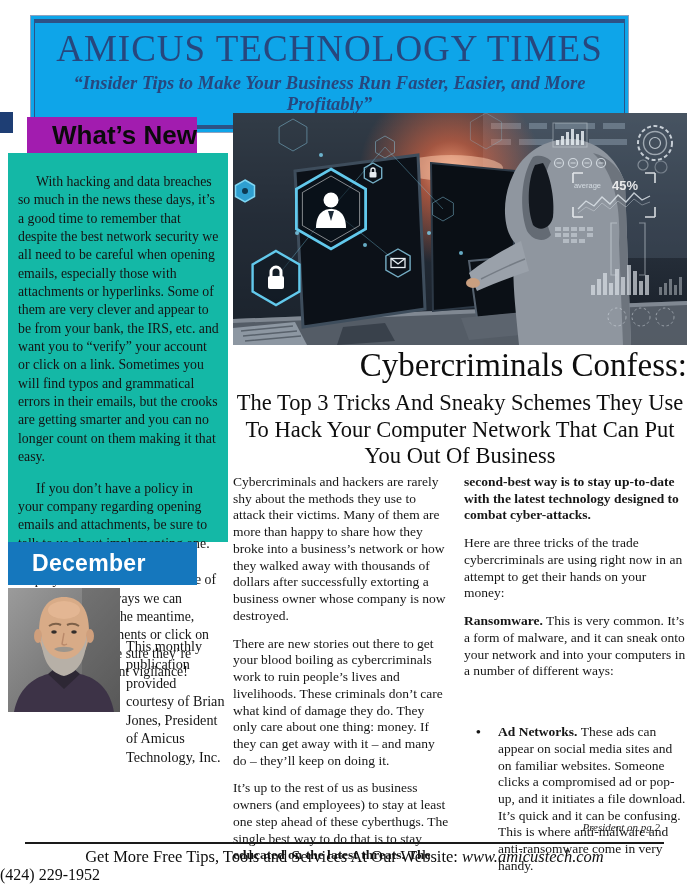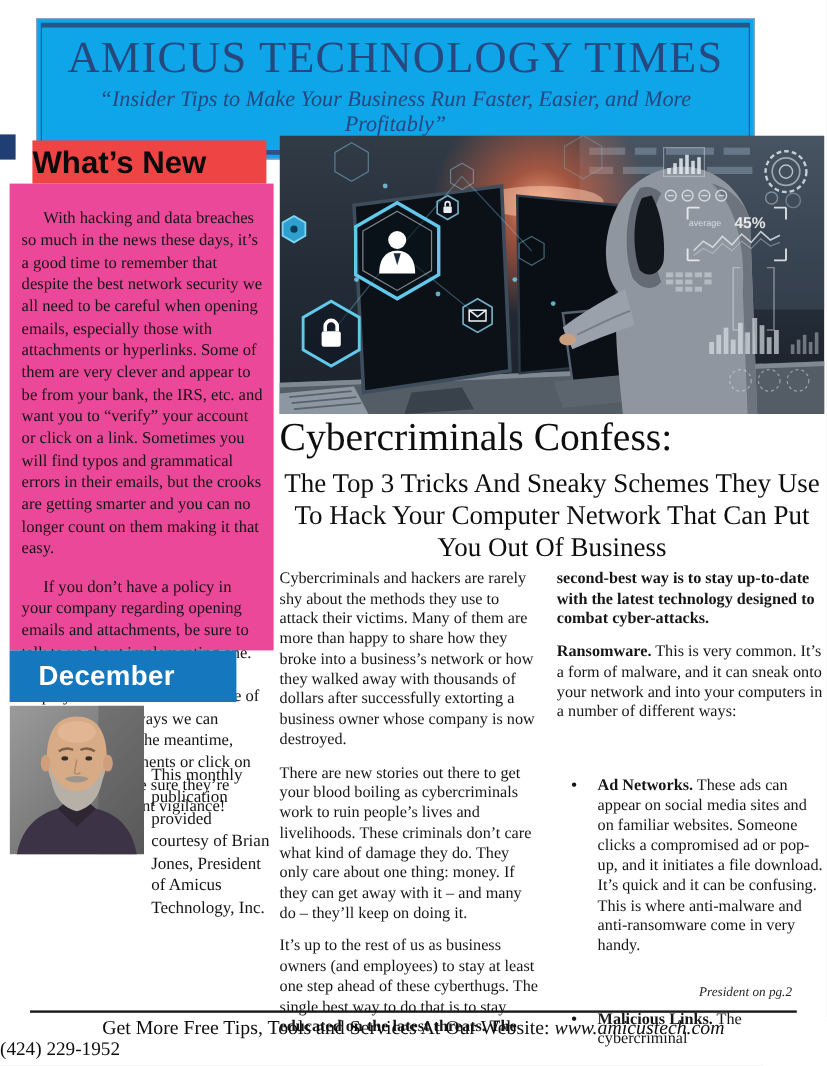--- a/index.html
+++ b/index.html
@@ -16,36 +16,36 @@
   }
   .masthead-inner {
     border: 4px solid #2d5286; border-left-width: 1px; border-right-width: 1px;
     text-align: center; padding: 6px 4px 10px 4px;
   }
   .masthead-title {
     font-size: 37px; line-height: 1.1; color: #27477e; letter-spacing: 1px;
     font-family: "Liberation Serif", serif;
   }
   .masthead-tagline {
-    font-size: 18.5px; font-style: italic; font-weight: normal; color: #27477e; margin-top: 3px;
+    font-size: 18.5px; font-style: italic; font-weight: bold; color: #27477e; margin-top: 3px;
   }
 
   
   .corner-tab { position: absolute; left: 0; top: 112px; width: 13px; height: 21px; background: #1e3e74; }
   .whats-new-bar {
-    position: absolute; left: 27px; top: 117px; width: 195px; height: 36px;
-    background: #ef4444; text-align: left;
+    position: absolute; left: 27px; top: 117px; width: 170px; height: 36px;
+    background: #a21caf; text-align: right;
   }
   .whats-new-bar span {
     font-family: "Liberation Sans", sans-serif; font-weight: bold;
     font-size: 26px; line-height: 36px; color: #0a0a0a;
   }
   .sidebar-panel {
     position: absolute; left: 8px; top: 153px; width: 220px; height: 389px;
-    background: #ec4899; padding: 20px 8px 0 10px;
+    background: #14b8a6; padding: 20px 8px 0 10px;
   }
   .sidebar-panel p {
     font-size: 13.8px; line-height: 1.33; text-indent: 18px; margin-bottom: 13px; color: #141414;
   }
   .date-banner {
     position: absolute; left: 8px; top: 542px; width: 189px; height: 43px;
     background: #1577bd; color: #ffffff; padding-left: 24px;
     font-family: "Liberation Sans", sans-serif; font-weight: bold;
     font-size: 23px; line-height: 43px; letter-spacing: 0.3px;
   }
@@ -56,21 +56,21 @@
   }
   .mission {
     position: absolute; left: 4px; top: 714px; width: 232px;
     text-align: center; font-size: 13.8px; line-height: 1.24; color: #141414;
   }
 
   
   .hero { position: absolute; left: 233px; top: 113px; width: 454px; height: 232px; }
   .headline {
     position: absolute; left: 233px; top: 348px; width: 454px;
-    text-align: left; font-size: 33px; line-height: 1.05; color: #0e0e0e;
+    text-align: right; font-size: 33px; line-height: 1.05; color: #0e0e0e;
   }
   .subheadline {
     position: absolute; left: 233px; top: 390px; width: 454px;
     text-align: center; font-size: 22.5px; line-height: 1.18; color: #0e0e0e;
   }
   .col { position: absolute; top: 474px; font-size: 13.5px; line-height: 1.24; color: #161616; }
   .col-left  { left: 233px; width: 217px; }
   .col-right { left: 464px; width: 224px; }
   .col p { margin-bottom: 11px; }
   .b { font-weight: bold; }
@@ -342,20 +342,21 @@
   <div class="subheadline">The Top 3 Tricks And Sneaky Schemes They Use To Hack Your Computer Network That Can Put You Out Of Business</div>
 
   <div class="col col-left">
     <p>Cybercriminals and hackers are rarely shy about the methods they use to attack their victims. Many of them are more than happy to share how they broke into a business’s network or how they walked away with thousands of dollars after successfully extorting a business owner whose company is now destroyed.</p>
     <p>There are new stories out there to get your blood boiling as cybercriminals work to ruin people’s lives and livelihoods. These criminals don’t care what kind of damage they do. They only care about one thing: money. If they can get away with it – and many do – they’ll keep on doing it.</p>
     <p><span>It’s up to the rest of us as business owners (and employees) to stay at least one step ahead of these cyberthugs. The single best way to do that is to stay </span><span class="b">educated on the latest threats. The</span></p>
   </div>
 
   <div class="col col-right">
     <p class="b">second-best way is to stay up-to-date with the latest technology designed to combat cyber-attacks.</p>
+    <p>Here are three tricks of the trade cybercriminals are using right now in an attempt to get their hands on your money:</p>
     <p><span class="b">Ransomware.</span> <span>This is very common. It’s a form of malware, and it can sneak onto your network and into your computers in a number of different ways:</span></p>
     <ul class="bullets">
       <li><span class="b">Ad Networks.</span> <span>These ads can appear on social media sites and on familiar websites. Someone clicks a compromised ad or pop-up, and it initiates a file download. It’s quick and it can be confusing. This is where anti-malware and anti-ransomware come in very handy.</span></li>
       <li><span class="b">Malicious Links.</span> <span>The cybercriminal</span></li>
     </ul>
   </div>
 
   <div class="continued">President on pg.2</div>
 
   <div class="footer-rule"></div>

